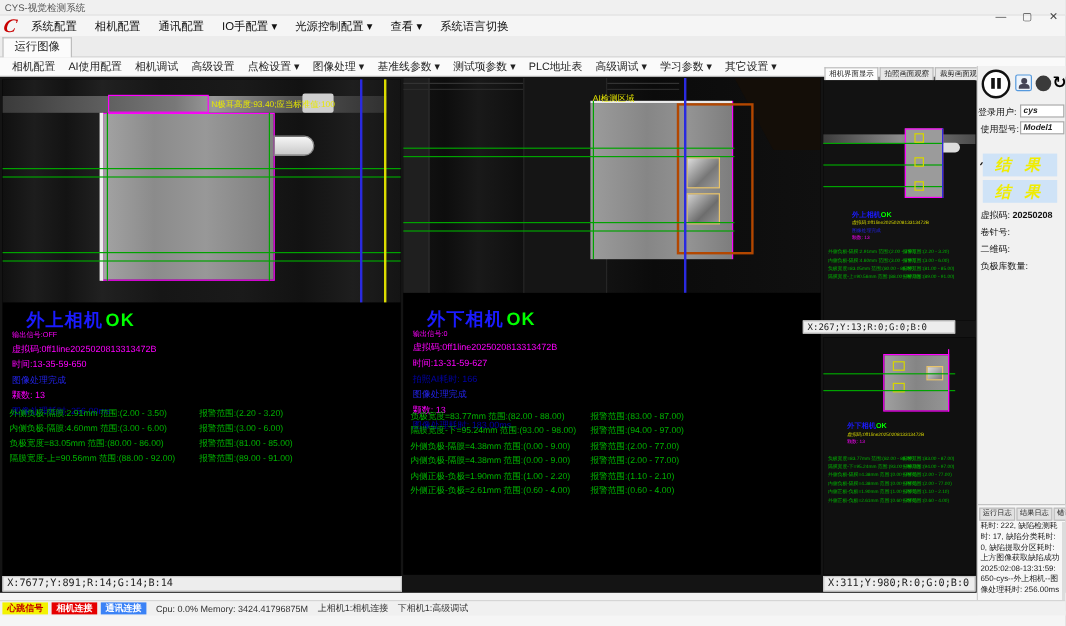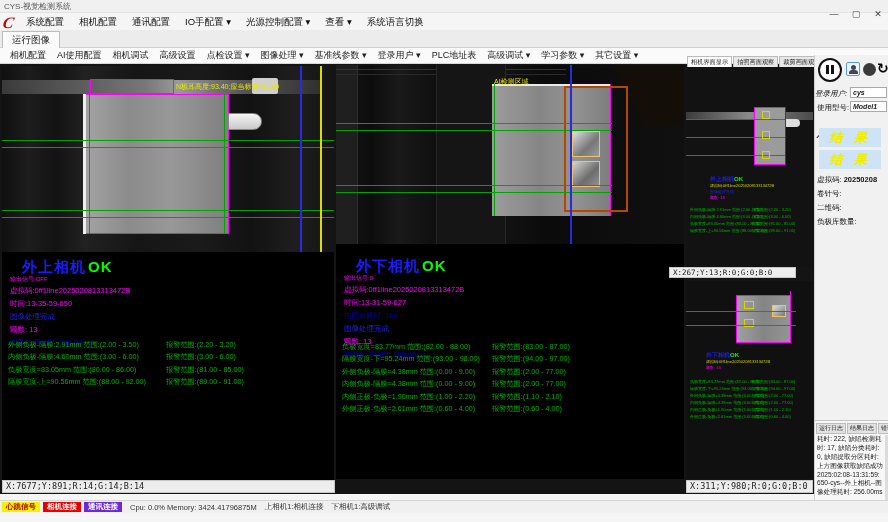--- a/index.html
+++ b/index.html
@@ -88,21 +88,21 @@
   <div class="abs tab">运行图像</div>
 
   <div class="abs toolbar">
       <span>相机配置</span>
       <span>AI使用配置</span>
       <span>相机调试</span>
       <span>高级设置</span>
       <span>点检设置 ▾</span>
       <span>图像处理 ▾</span>
       <span>基准线参数 ▾</span>
-      <span>登录用户 ▾</span>
+      <span>测试项参数 ▾</span>
       <span>PLC地址表</span>
       <span>高级调试 ▾</span>
       <span>学习参数 ▾</span>
       <span>其它设置 ▾</span>
     </div>
 
   <div class="abs mainbg"></div>
 
   <div class="abs view" style="left:2px;top:66px;width:332px;height:414px;">
     <div class="abs" style="left:0;top:0;width:332px;height:186px;background:linear-gradient(90deg,#101010 0,#1d1d1d 8%,#131313 16%,#212121 25%,#161616 40%,#1a1a1a 60%,#121212 75%,#1e1e1e 88%,#141414 100%);">
@@ -241,21 +241,21 @@
       <i style="left:6px;"></i>
       <i style="left:11px;"></i>
     </div>
     <div class="sqbtn" style="left:31px;top:7px;">
       <div style="position:absolute;left:4px;top:2px;width:5px;height:5px;border-radius:50%;background:#445;"></div>
       <div style="position:absolute;left:2px;top:7px;width:9px;height:4px;border-radius:3px 3px 0 0;background:#445;"></div>
     </div>
     <div class="circbtn" style="left:48px;top:8px;"></div>
     <div class="refbtn" style="left:62px;top:6px;">↻</div>
 
-    <div class="lbl" style="left:0;top:34px;font-style:italic;">登录用户:</div>
+    <div class="lbl" style="left:0;top:34px;">登录用户:</div>
     <div class="fieldbox" style="left:35px;top:32px;width:37px;height:11px;">cys</div>
     <div class="lbl" style="left:2px;top:48px;">使用型号:</div>
     <div class="fieldbox" style="left:35px;top:46px;width:37px;height:11px;">Model1</div>
 
     <div class="lbl" style="left:2px;top:73px;font:italic bold 9px 'Liberation Sans',sans-serif;">总结果:</div>
     <div class="resultbox" style="left:4px;top:73px;">结 果</div>
     <div class="resultbox" style="left:4px;top:95px;">结 果</div>
 
     <div class="lbl" style="left:2px;top:120px;"><span>虚拟码:</span> <b>20250208</b></div>
     <div class="lbl" style="left:2px;top:134px;">卷针号:</div>
@@ -270,20 +270,20 @@
         </div>
       <div class="logtext">耗时: 222, 缺陷检测耗时: 17, 缺陷分类耗时: 0, 缺陷提取分区耗时: 上方图像获取缺陷成功 2025:02:08-13:31:59:650-cys--外上相机--图像处理耗时: 256.00ms</div>
       <div style="position:absolute;right:1px;top:14px;width:3px;height:74px;background:#dcdcdc;"></div>
     </div>
   </div>
 
   <div class="abs statusbar">
     <span style="display:flex;gap:3px;">
         <span class="badge" style="background: rgb(243, 243, 0); color: rgb(192, 0, 0);">心跳信号</span>
         <span class="badge" style="background: rgb(230, 0, 0); color: rgb(255, 255, 255);">相机连接</span>
-        <span class="badge" style="background: #6d28d9; color: rgb(255, 255, 255);">通讯连接</span>
+        <span class="badge" style="background: #3b82f6; color: rgb(255, 255, 255);">通讯连接</span>
       </span>
     <span class="stxt">Cpu: 0.0% Memory: 3424.41796875M</span>
     <span class="stxt">上相机1:相机连接</span>
     <span class="stxt">下相机1:高级调试</span>
   </div>
 
 </div>
 
 </body></html>

